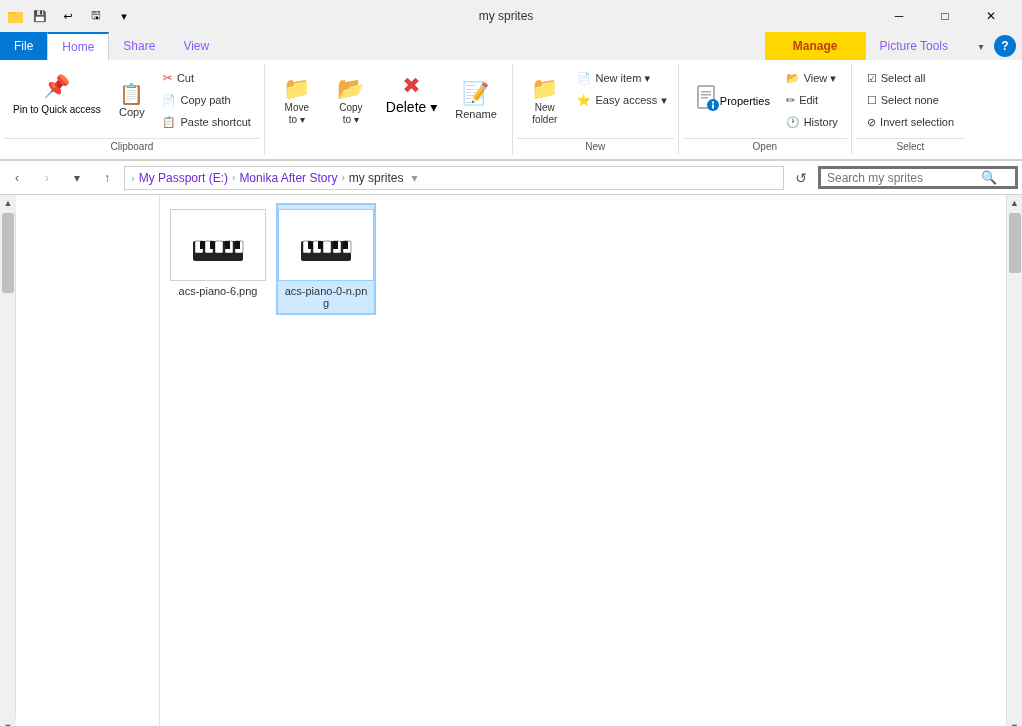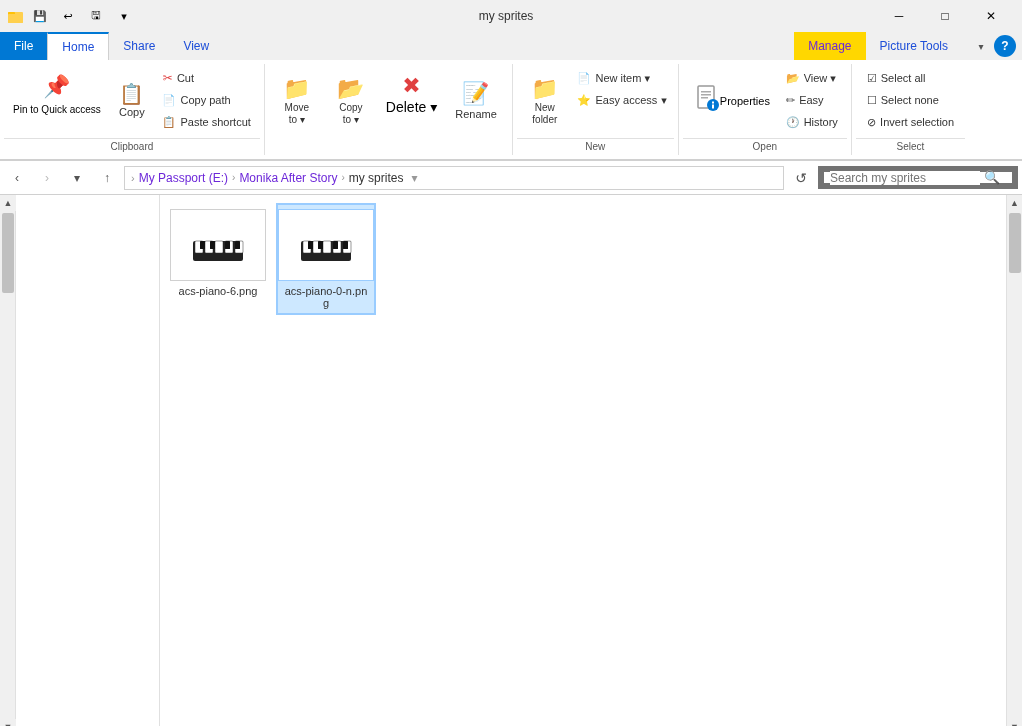--- a/index.html
+++ b/index.html
@@ -35,25 +35,25 @@
 
     
     .ribbon { background: #f5f5f5; border-bottom: 1px solid #d0d0d0; }
     .ribbon-tabs { display: flex; background: #f0f0f0; }
     .ribbon-tab {
       padding: 6px 14px;
       font-size: 12px;
       cursor: pointer;
       border: none;
       background: transparent;
-      color: #1d4ed8;
+      color: #8b5cf6;
     }
     .ribbon-tab.active-file { background: #0078d4; color: white; }
     .ribbon-tab.active { background: white; border-top: 2px solid #0078d4; border-left: 1px solid #d0d0d0; border-right: 1px solid #d0d0d0; }
-    .ribbon-tab.manage-tab { background: #ffd700; color: #6d28d9; font-weight: 400; padding: 6px 14px; }
+    .ribbon-tab.manage-tab { background: #ffd700; color: #c2410c; font-weight: 700; padding: 6px 28px; }
 
     .ribbon-content {
       background: white;
       border-bottom: 1px solid #d0d0d0;
       display: flex;
       align-items: stretch;
       min-height: 88px;
       padding: 4px 0;
     }
 
@@ -159,21 +159,21 @@
     .bc-item { color: #6d28d9; cursor: pointer; }
     .bc-current { color: #333; }
     .bc-dropdown { color: #999; cursor: pointer; margin-left: 4px; }
     .refresh-btn {
       width: 26px; height: 26px;
       display: flex; align-items: center; justify-content: center;
       cursor: pointer; border: 1px solid transparent; background: transparent; font-size: 14px; color: #555;
     }
     .search-bar {
       width: 200px; height: 23px;
-      border: 6px solid #737373;
+      border: 3px solid #737373;
       display: flex; align-items: center; padding: 0 6px; gap: 4px;
       background: white;
     }
     .search-input { border: none; outline: none; font-size: 12px; width: 150px; color: #999; }
 
     
     .main-area {
       display: flex;
       height: calc(726px - 32px - 88px - 34px - 28px - 4px);
       background: white;
@@ -450,21 +450,21 @@
           </div>
           <div style="font-size:11px;">Properties</div>
         </button>
         <div style="display:flex;flex-direction:column;gap:2px;justify-content:center;padding:0 2px;">
           <button class="ribbon-btn-small">
             <span>📂</span>
             <span>View ▾</span>
           </button>
           <button class="ribbon-btn-small">
             <span>✏</span>
-            <span>Easy</span>
+            <span>Edit</span>
           </button>
           <button class="ribbon-btn-small">
             <span style="color:#2196f3;">🕐</span>
             <span>History</span>
           </button>
         </div>
       </div>
       <div class="ribbon-group-label">Open</div>
     </div>
 

